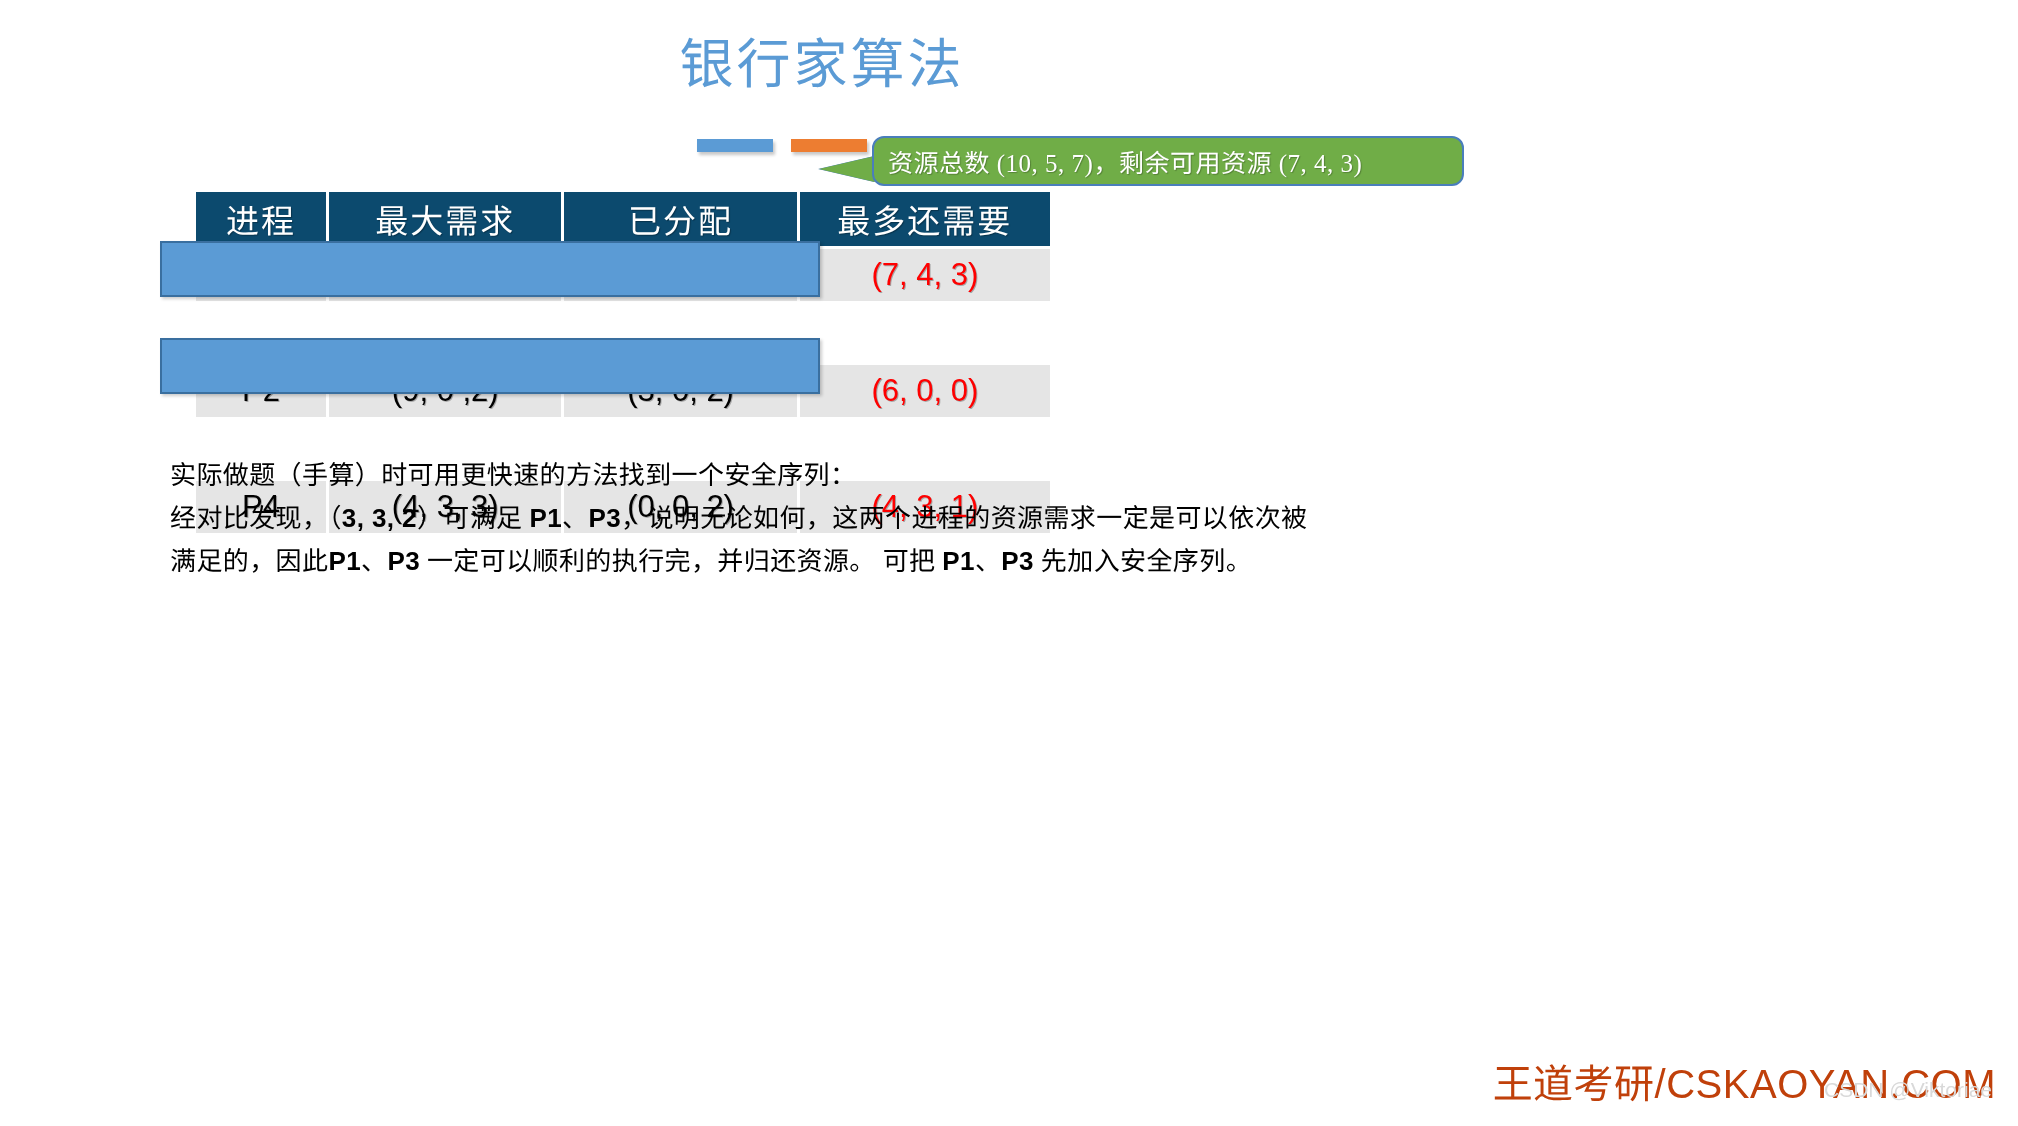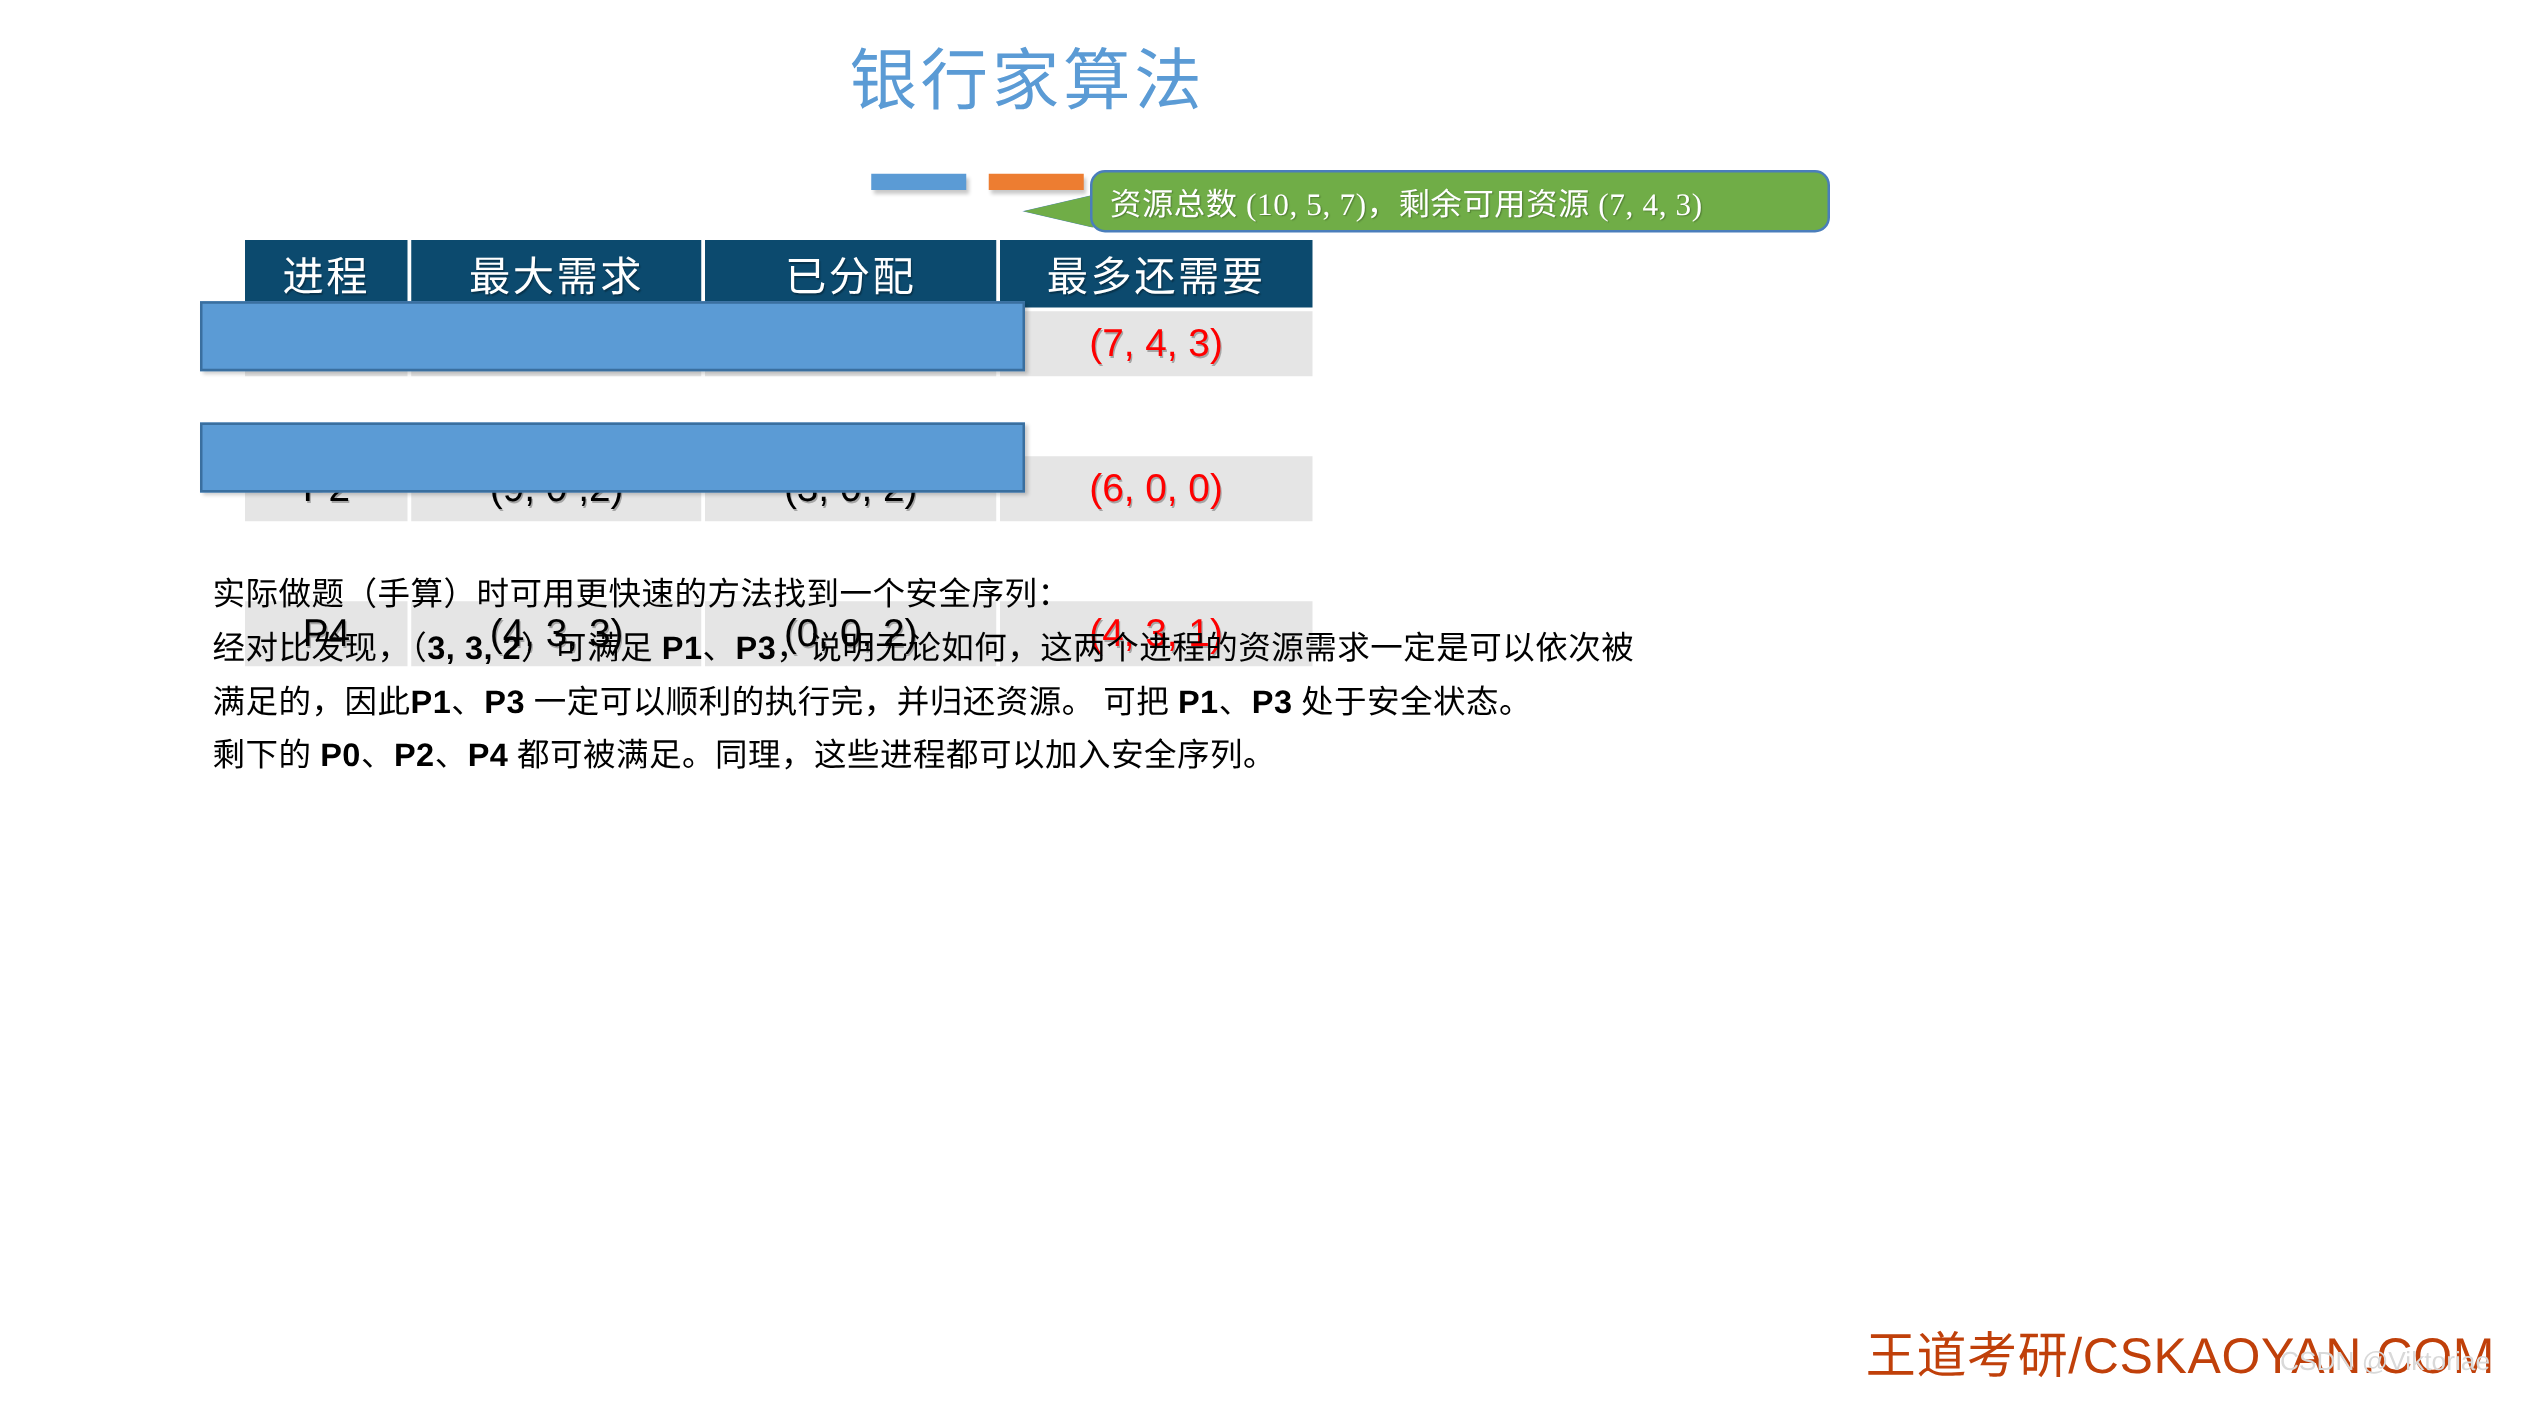--- a/index.html
+++ b/index.html
@@ -247,27 +247,24 @@
 
   <div class="line">
     <span>实际做题（手算）时可用更快速的方法找到一个安全序列：</span>
   </div>
 
   <div class="line">
     <span>经对比发现，（</span><span class="sans">3, 3, 2</span><span>）可满足 </span><span class="sans">P1</span><span>、</span><span class="sans">P3</span><span>，说明无论如何，这两个进程的资源需求一定是可以依次被</span>
   </div>
 
   <div class="line">
-    <span>满足的，因此</span><span class="sans">P1</span><span>、</span><span class="sans">P3</span><span> 一定可以顺利的执行完，并归还资源。 可把 </span><span class="sans">P1</span><span>、</span><span class="sans">P3</span><span> 处于安全状态。</span>
+    <span>满足的，因此</span><span class="sans">P1</span><span>、</span><span class="sans">P3</span><span> 一定可以顺利的执行完，并归还资源。 可把 </span><span class="sans">P1</span><span>、</span><span class="sans">P3</span><span> 先加入安全序列。</span>
   </div>
 
 
-  <div class="line">
-    <span>剩下的 </span><span class="sans">P0</span><span>、</span><span class="sans">P2</span><span>、</span><span class="sans">P4</span><span> 都可被满足。同理，这些进程都可以加入安全序列。</span>
-  </div>
 
   <div class="gap"></div>
 
 
 </div>
 
 <div id="footer-brand">王道考研/CSKAOYAN.COM</div>
 <div id="csdn-watermark">CSDN @Viktoriae</div>
 
 </body></html>

